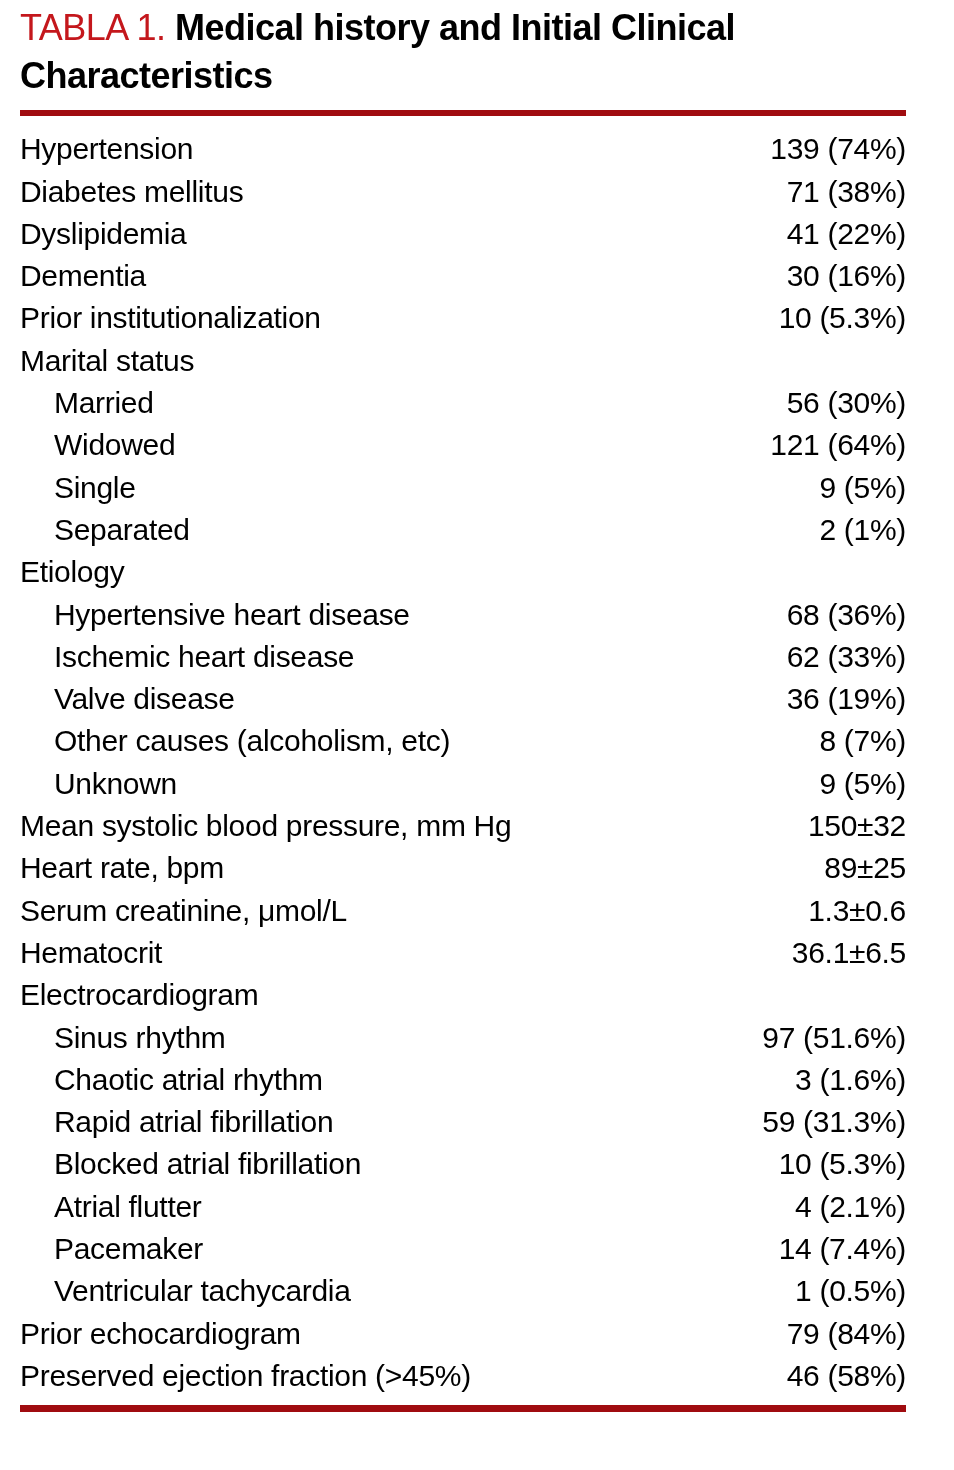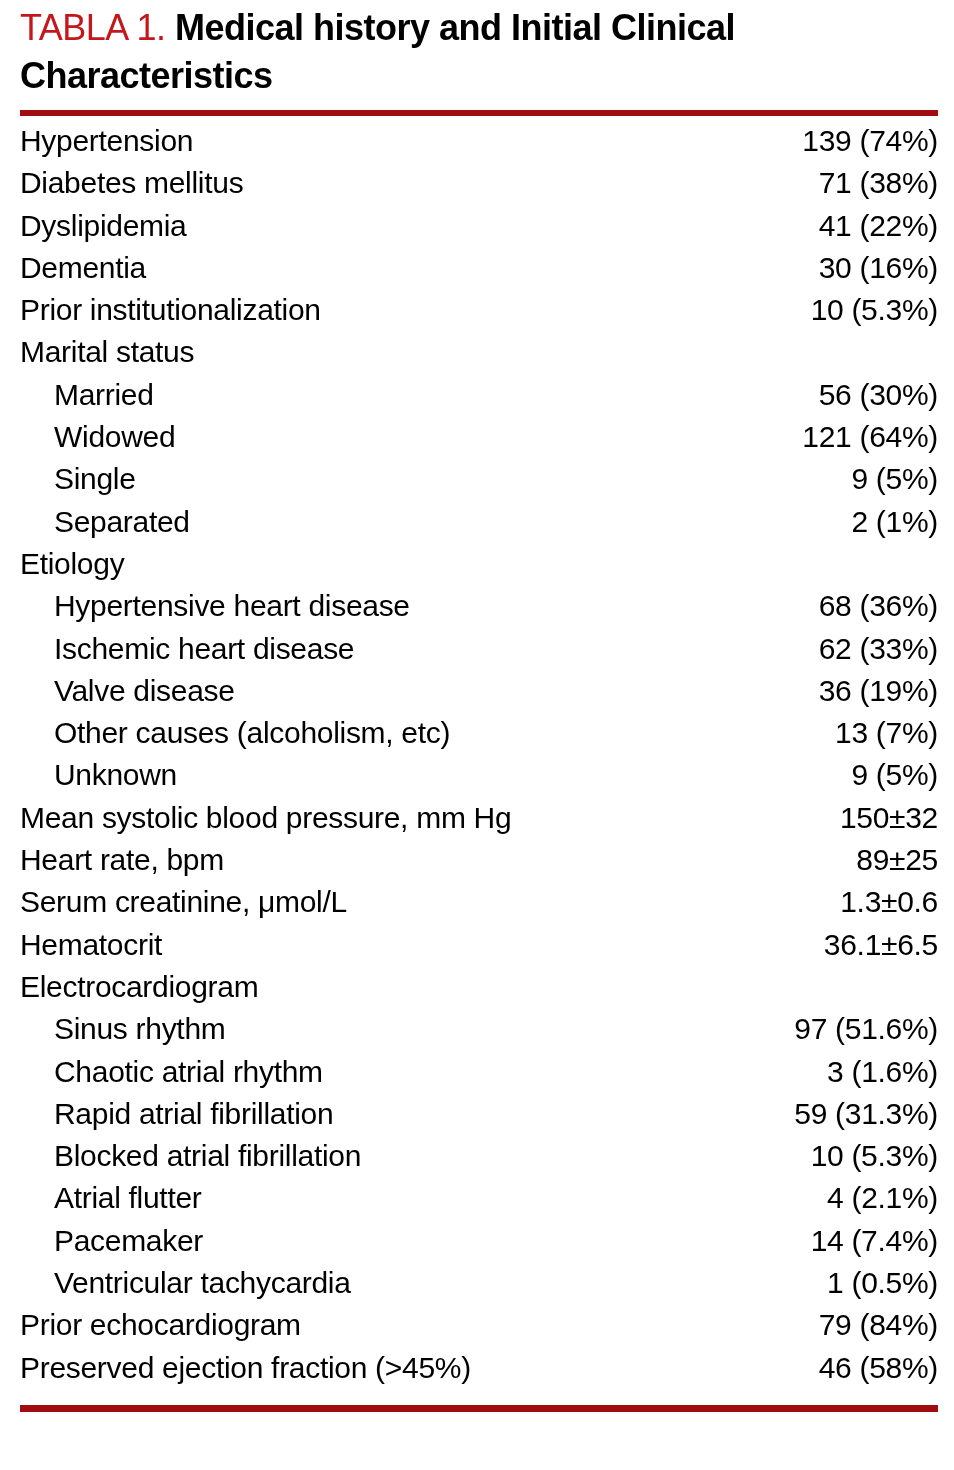--- a/index.html
+++ b/index.html
@@ -8,21 +8,21 @@
     background: #ffffff;
   }
   body {
     width: 954px;
     height: 1470px;
     font-family: "Liberation Sans", sans-serif;
     color: #000000;
     overflow: hidden;
   }
   .wrap {
-    padding: 4px 16px 0 20px;
+    padding: 4px 48px 0 20px;
     box-sizing: border-box;
   }
   .title {
     font-size: 36px;
     line-height: 48px;
     letter-spacing: -0.5px;
   }
   .title .tag {
     color: var(--accent-red, #c4171c);
     font-weight: 400;
@@ -41,21 +41,21 @@
   .rule.bottom {
     height: 7px;
     margin-top: 12px;
   }
   .rows {
     margin-top: 8px;
   }
   .row {
     display: flex;
     justify-content: space-between;
-    align-items: flex-start;
+    align-items: flex-end;
     height: 42.3px;
     font-size: 30px;
     letter-spacing: -0.3px;
     white-space: nowrap;
   }
   .row.indent .label {
     padding-left: 34px;
   }
   .row .value {
     text-align: right;
@@ -136,21 +136,21 @@
     <span class="value">62 (33%)</span>
   </div>
 
   <div class="row indent">
     <span class="label">Valve disease</span>
     <span class="value">36 (19%)</span>
   </div>
 
   <div class="row indent">
     <span class="label">Other causes (alcoholism, etc)</span>
-    <span class="value">13 (7%)</span>
+    <span class="value">8 (7%)</span>
   </div>
 
   <div class="row indent">
     <span class="label">Unknown</span>
     <span class="value">9 (5%)</span>
   </div>
 
   <div class="row">
     <span class="label">Mean systolic blood pressure, mm Hg</span>
     <span class="value">150±32</span>

